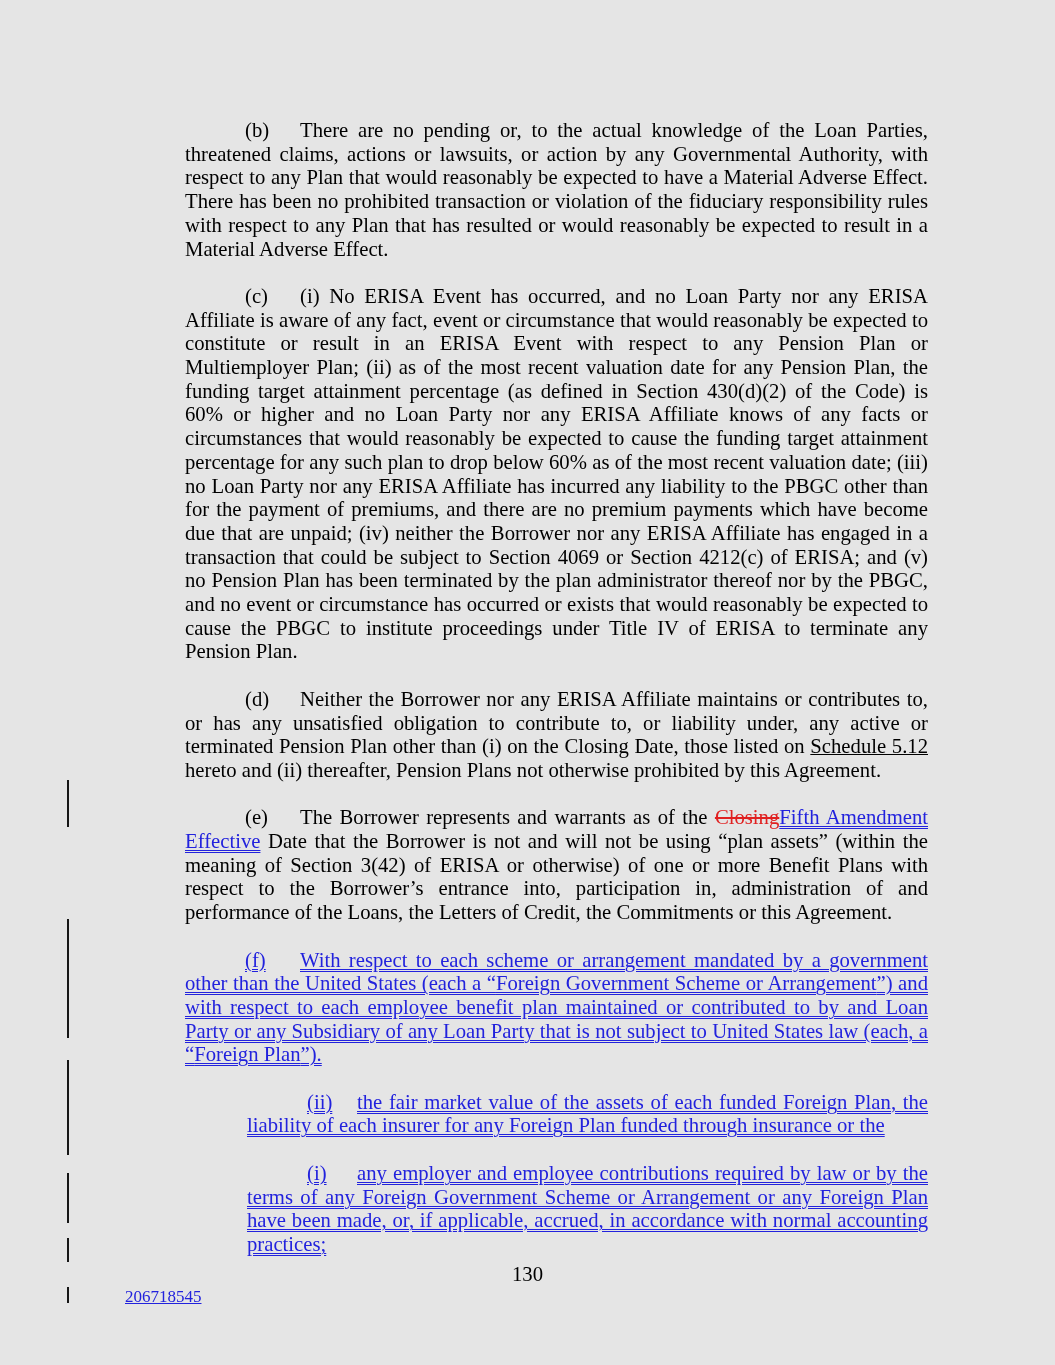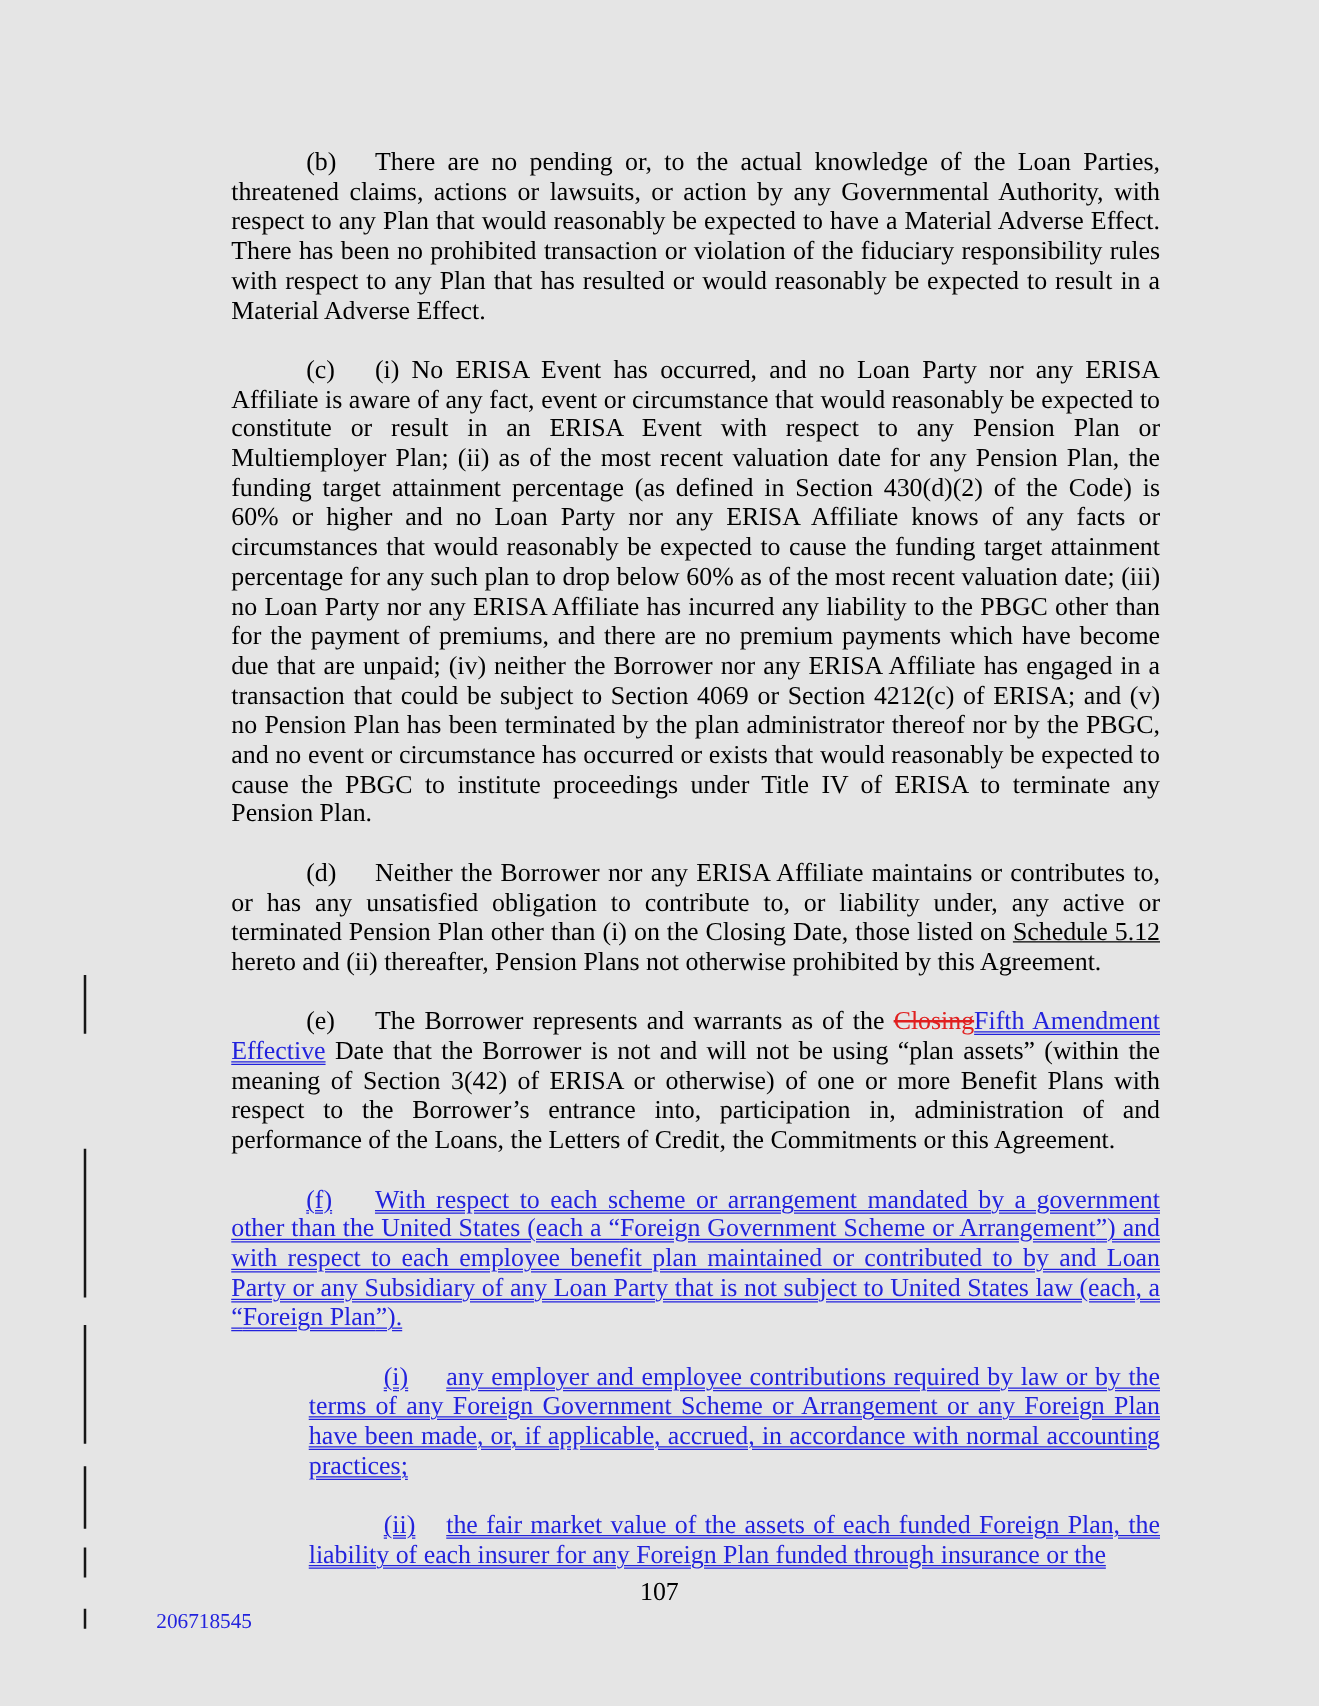--- a/index.html
+++ b/index.html
@@ -78,20 +78,21 @@
     width: 100%;
     text-align: center;
     font-size: 20.7px;
   }
   .doc-number {
     position: absolute;
     top: 1285px;
     left: 125px;
     font-size: 17px;
     color: var(--ins, #2222dd);
+    text-decoration: underline;
     text-decoration-thickness: 1px;
   }
 </style>
 </head>
 <body>
 
 <div class="page">
   <div id="change-bars">
       <div class="change-bar" style="top: 780px; height: 47px; background: rgb(22, 22, 22);"></div>
       <div class="change-bar" style="top: 919px; height: 119px; background: rgb(22, 22, 22);"></div>
@@ -99,18 +100,18 @@
       <div class="change-bar" style="top: 1173px; height: 50px; background: rgb(22, 22, 22);"></div>
       <div class="change-bar" style="top: 1238px; height: 24px; background: rgb(22, 22, 22);"></div>
       <div class="change-bar" style="top: 1287px; height: 16px; background: rgb(22, 22, 22);"></div>
     </div>
   <div class="content" id="document-body">
       <p class="para lvl1"><span class="mkblock"><span class="seg-normal">(b)</span></span><span class="seg-normal">There are no pending or, to the actual knowledge of the Loan Parties, threatened claims, actions or lawsuits, or action by any Governmental Authority, with respect to any Plan that would reasonably be expected to have a Material Adverse Effect. There has been no prohibited transaction or violation of the fiduciary responsibility rules with respect to any Plan that has resulted or would reasonably be expected to result in a Material Adverse Effect.</span></p>
       <p class="para lvl1"><span class="mkblock"><span class="seg-normal">(c)</span></span><span class="seg-normal">(i) No ERISA Event has occurred, and no Loan Party nor any ERISA Affiliate is aware of any fact, event or circumstance that would reasonably be expected to constitute or result in an ERISA Event with respect to any Pension Plan or Multiemployer Plan; (ii) as of the most recent valuation date for any Pension Plan, the funding target attainment percentage (as defined in Section 430(d)(2) of the Code) is 60% or higher and no Loan Party nor any ERISA Affiliate knows of any facts or circumstances that would reasonably be expected to cause the funding target attainment percentage for any such plan to drop below 60% as of the most recent valuation date; (iii) no Loan Party nor any ERISA Affiliate has incurred any liability to the PBGC other than for the payment of premiums, and there are no premium payments which have become due that are unpaid; (iv) neither the Borrower nor any ERISA Affiliate has engaged in a transaction that could be subject to Section 4069 or Section 4212(c) of ERISA; and (v) no Pension Plan has been terminated by the plan administrator thereof nor by the PBGC, and no event or circumstance has occurred or exists that would reasonably be expected to cause the PBGC to institute proceedings under Title IV of ERISA to terminate any Pension Plan.</span></p>
       <p class="para lvl1"><span class="mkblock"><span class="seg-normal">(d)</span></span><span class="seg-normal">Neither the Borrower nor any ERISA Affiliate maintains or contributes to, or has any unsatisfied obligation to contribute to, or liability under, any active or terminated Pension Plan other than (i) on the Closing Date, those listed on </span><span class="seg-underline">Schedule 5.12</span><span class="seg-normal"> hereto and (ii) thereafter, Pension Plans not otherwise prohibited by this Agreement.</span></p>
       <p class="para lvl1"><span class="mkblock"><span class="seg-normal">(e)</span></span><span class="seg-normal">The Borrower represents and warrants as of the </span><span class="seg-deleted">Closing</span><span class="seg-inserted">Fifth Amendment Effective</span><span class="seg-normal"> Date that the Borrower is not and will not be using “plan assets” (within the meaning of Section 3(42) of ERISA or otherwise) of one or more Benefit Plans with respect to the Borrower’s entrance into, participation in, administration of and performance of the Loans, the Letters of Credit, the Commitments or this Agreement.</span></p>
       <p class="para lvl1"><span class="mkblock"><span class="seg-inserted">(f)</span></span><span class="seg-inserted">With respect to each scheme or arrangement mandated by a government other than the United States (each a “</span><span class="seg-inserted-italic">Foreign Government Scheme or Arrangement</span><span class="seg-inserted">”) and with respect to each employee benefit plan maintained or contributed to by and Loan Party or any Subsidiary of any Loan Party that is not subject to United States law (each, a “</span><span class="seg-inserted-italic">Foreign Plan</span><span class="seg-inserted">”).</span></p>
+      <p class="para lvl2"><span class="mkblock"><span class="seg-inserted">(ii)</span></span><span class="seg-inserted">the fair market value of the assets of each funded Foreign Plan, the liability of each insurer for any Foreign Plan funded through insurance or the</span></p>
       <p class="para lvl2"><span class="mkblock"><span class="seg-inserted">(i)</span></span><span class="seg-inserted">any employer and employee contributions required by law or by the terms of any Foreign Government Scheme or Arrangement or any Foreign Plan have been made, or, if applicable, accrued, in accordance with normal accounting practices;</span></p>
-      <p class="para lvl2"><span class="mkblock"><span class="seg-inserted">(ii)</span></span><span class="seg-inserted">the fair market value of the assets of each funded Foreign Plan, the liability of each insurer for any Foreign Plan funded through insurance or the</span></p>
     </div>
-  <div class="page-number">107</div>
+  <div class="page-number">130</div>
   <div class="doc-number">206718545</div>
 </div>
 
 </body></html>

